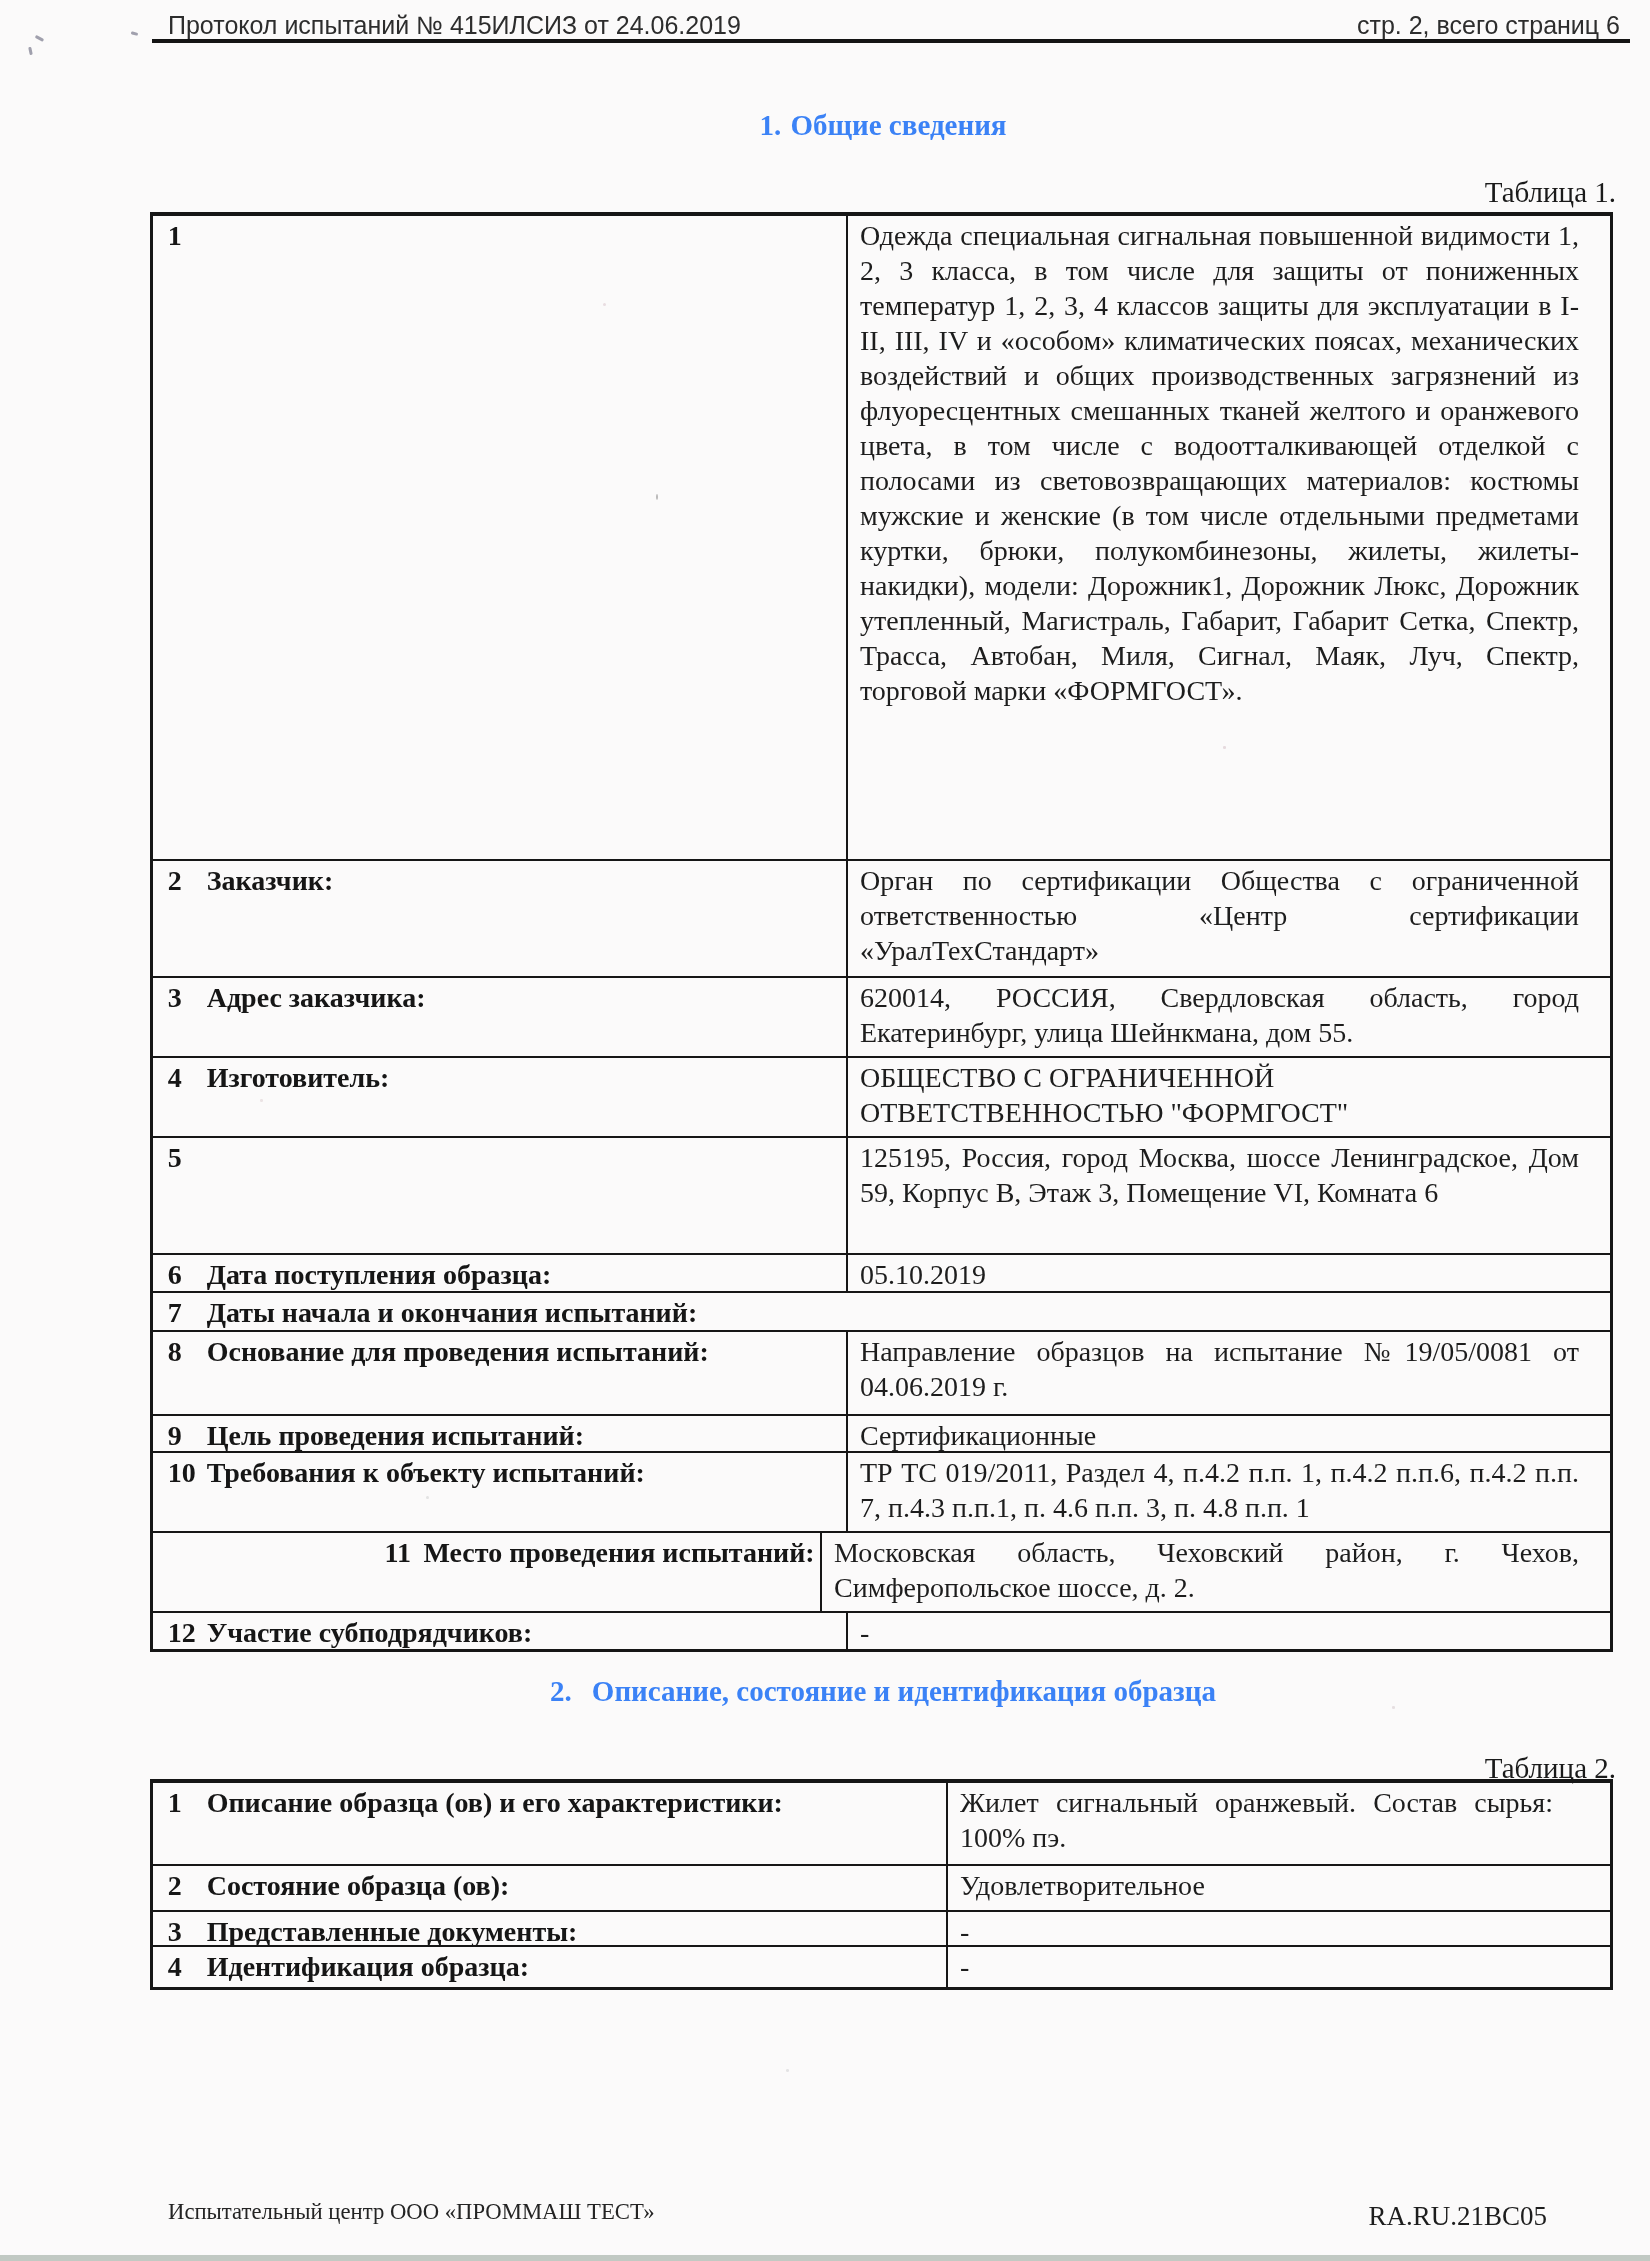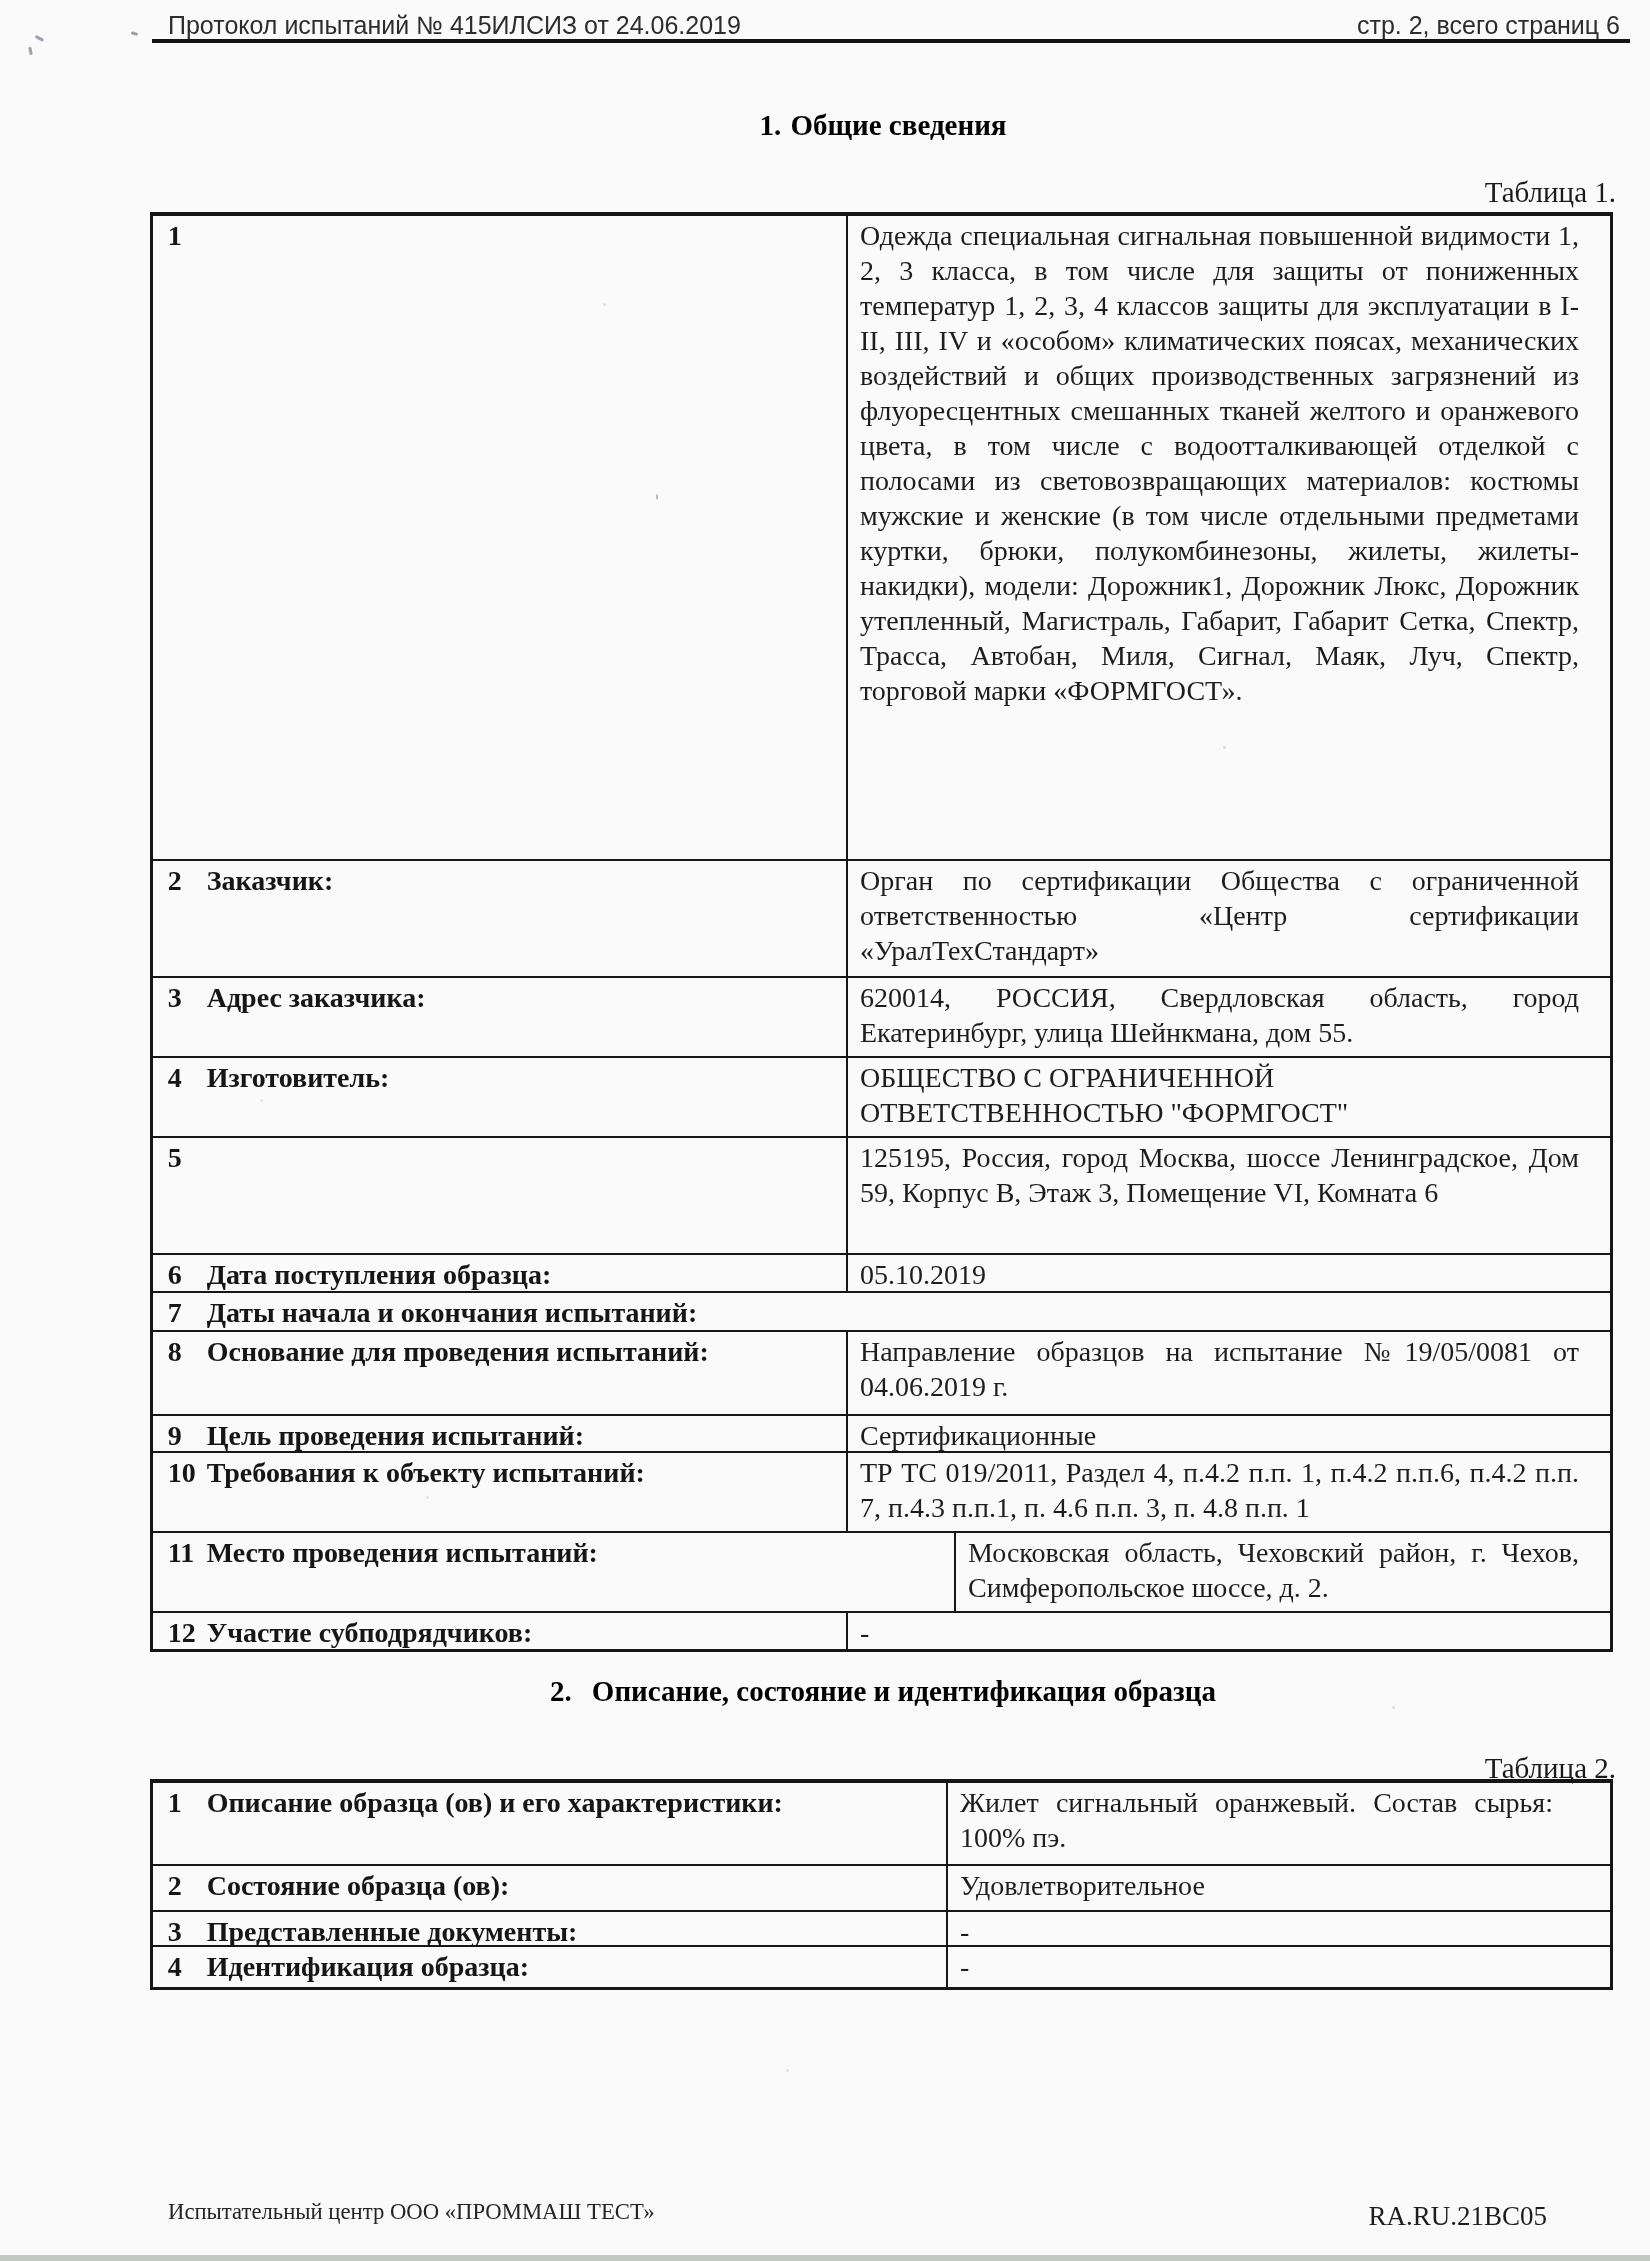--- a/index.html
+++ b/index.html
@@ -24,21 +24,21 @@
     font-size:25px;line-height:29px;color:#2d2d2d;
   }
   .hdr-rule{
     position:absolute;left:152px;top:39px;
     width:1478px;height:4px;background:#141414;
   }
   
   .sec-title{
     position:absolute;left:150px;width:1466px;
     text-align:center;font-weight:bold;
-    font-size:29px;line-height:35px;color:#000000;
+    font-size:29px;line-height:35px;color:#3b82f6;
   }
   .sec-title .sec-num{display:inline-block;}
   .sec-title .sec-gap1{margin-right:9.3px;}
   .sec-title .sec-gap2{margin-right:20px;}
   .tbl-caption{
     position:absolute;right:35px;
     font-size:29px;line-height:35px;color:#1a1a1a;
   }
   
   .doc-table{
@@ -178,21 +178,21 @@
         <div class="cell value">Сертификационные</div>
       </div>
       <div class="trow" style="height: 80px;">
         <div class="cell label" style="width: 693px;">
           <span class="num">10</span>
           <span>Требования к объекту испытаний:</span>
         </div>
         <div class="cell value j">ТР ТС 019/2011, Раздел 4, п.4.2 п.п. 1, п.4.2 п.п.6, п.4.2 п.п. 7, п.4.3 п.п.1, п. 4.6 п.п. 3, п. 4.8 п.п. 1</div>
       </div>
       <div class="trow" style="height: 80px;">
-        <div class="cell label" style="width: 801px;">
+        <div class="cell label" style="width: 667px; justify-content: flex-end;">
           <span class="num">11</span>
           <span>Место проведения испытаний:</span>
         </div>
         <div class="cell value j">Московская область, Чеховский район, г. Чехов, Симферопольское шоссе, д. 2.</div>
       </div>
       <div class="trow" style="height: 38px;">
         <div class="cell label" style="width: 693px;">
           <span class="num">12</span>
           <span>Участие субподрядчиков:</span>
         </div>

